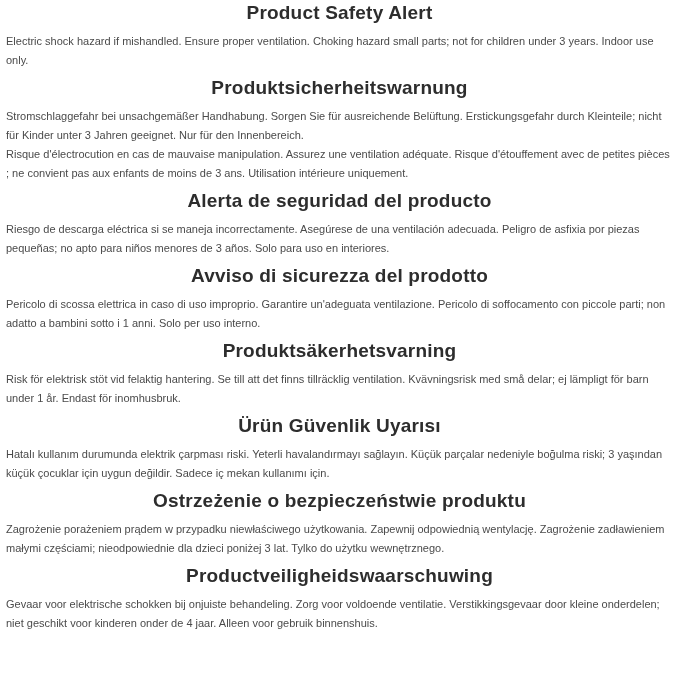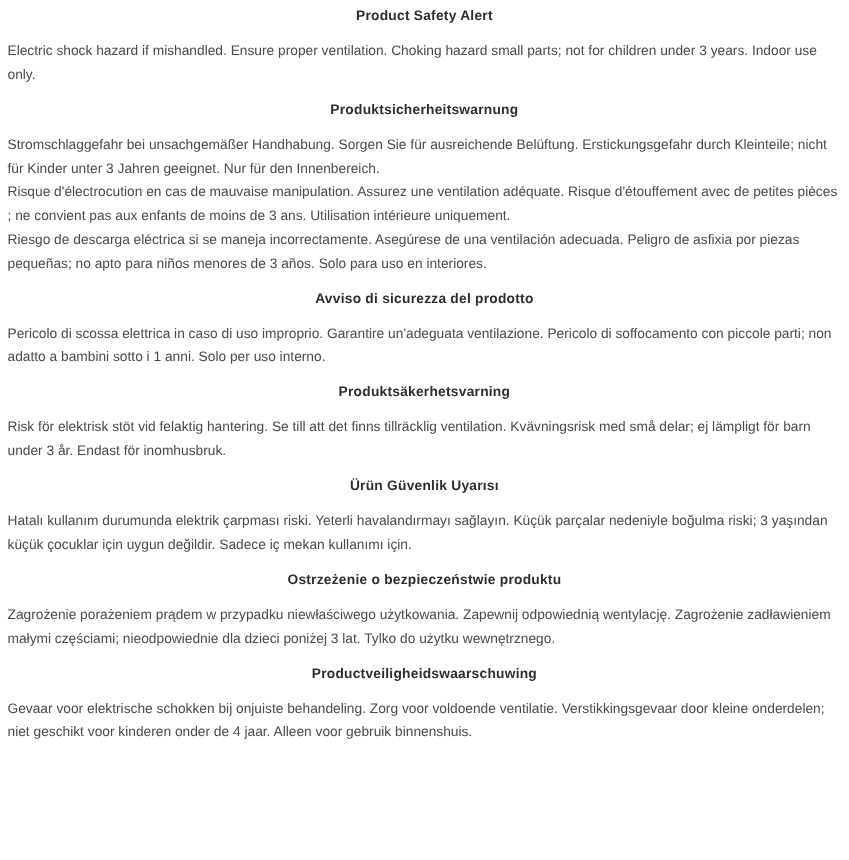--- a/index.html
+++ b/index.html
@@ -11,21 +11,21 @@
     width: 679px;
     min-height: 688px;
     font-family: "Liberation Sans", "DejaVu Sans", sans-serif;
     box-sizing: border-box;
     padding: 3px 6px 6px;
   }
   .alerts {
     width: 100%;
   }
   .alert-heading {
-    font-size: 11px;
+    font-size: 19px;
     line-height: 16px;
     font-weight: 700;
     color: #2d2d2d;
     text-align: center;
     letter-spacing: 0.2px;
     margin: 10px 0 11px;
   }
   .alert-section:first-child .alert-heading {
     margin-top: 2px;
   }
@@ -50,31 +50,32 @@
   <section class="alert-section">
     <h2 class="alert-heading">Produktsicherheitswarnung</h2>
     <p class="alert-body">Stromschlaggefahr bei unsachgemäßer Handhabung. Sorgen Sie für ausreichende Belüftung. Erstickungsgefahr durch Kleinteile; nicht für Kinder unter 3 Jahren geeignet. Nur für den Innenbereich.</p>
   </section>
 
   <section class="alert-section">
     <p class="alert-body">Risque d'électrocution en cas de mauvaise manipulation. Assurez une ventilation adéquate. Risque d'étouffement avec de petites pièces ; ne convient pas aux enfants de moins de 3 ans. Utilisation intérieure uniquement.</p>
   </section>
 
   <section class="alert-section">
+    <h2 class="alert-heading">Alerta de seguridad del producto</h2>
     <p class="alert-body">Riesgo de descarga eléctrica si se maneja incorrectamente. Asegúrese de una ventilación adecuada. Peligro de asfixia por piezas pequeñas; no apto para niños menores de 3 años. Solo para uso en interiores.</p>
   </section>
 
   <section class="alert-section">
     <h2 class="alert-heading">Avviso di sicurezza del prodotto</h2>
     <p class="alert-body">Pericolo di scossa elettrica in caso di uso improprio. Garantire un'adeguata ventilazione. Pericolo di soffocamento con piccole parti; non adatto a bambini sotto i 1 anni. Solo per uso interno.</p>
   </section>
 
   <section class="alert-section">
     <h2 class="alert-heading">Produktsäkerhetsvarning</h2>
-    <p class="alert-body">Risk för elektrisk stöt vid felaktig hantering. Se till att det finns tillräcklig ventilation. Kvävningsrisk med små delar; ej lämpligt för barn under 3 år. Endast för inomhusbruk.</p>
+    <p class="alert-body">Risk för elektrisk stöt vid felaktig hantering. Se till att det finns tillräcklig ventilation. Kvävningsrisk med små delar; ej lämpligt för barn under 1 år. Endast för inomhusbruk.</p>
   </section>
 
   <section class="alert-section">
     <h2 class="alert-heading">Ürün Güvenlik Uyarısı</h2>
     <p class="alert-body">Hatalı kullanım durumunda elektrik çarpması riski. Yeterli havalandırmayı sağlayın. Küçük parçalar nedeniyle boğulma riski; 3 yaşından küçük çocuklar için uygun değildir. Sadece iç mekan kullanımı için.</p>
   </section>
 
   <section class="alert-section">
     <h2 class="alert-heading">Ostrzeżenie o bezpieczeństwie produktu</h2>
     <p class="alert-body">Zagrożenie porażeniem prądem w przypadku niewłaściwego użytkowania. Zapewnij odpowiednią wentylację. Zagrożenie zadławieniem małymi częściami; nieodpowiednie dla dzieci poniżej 3 lat. Tylko do użytku wewnętrznego.</p>

